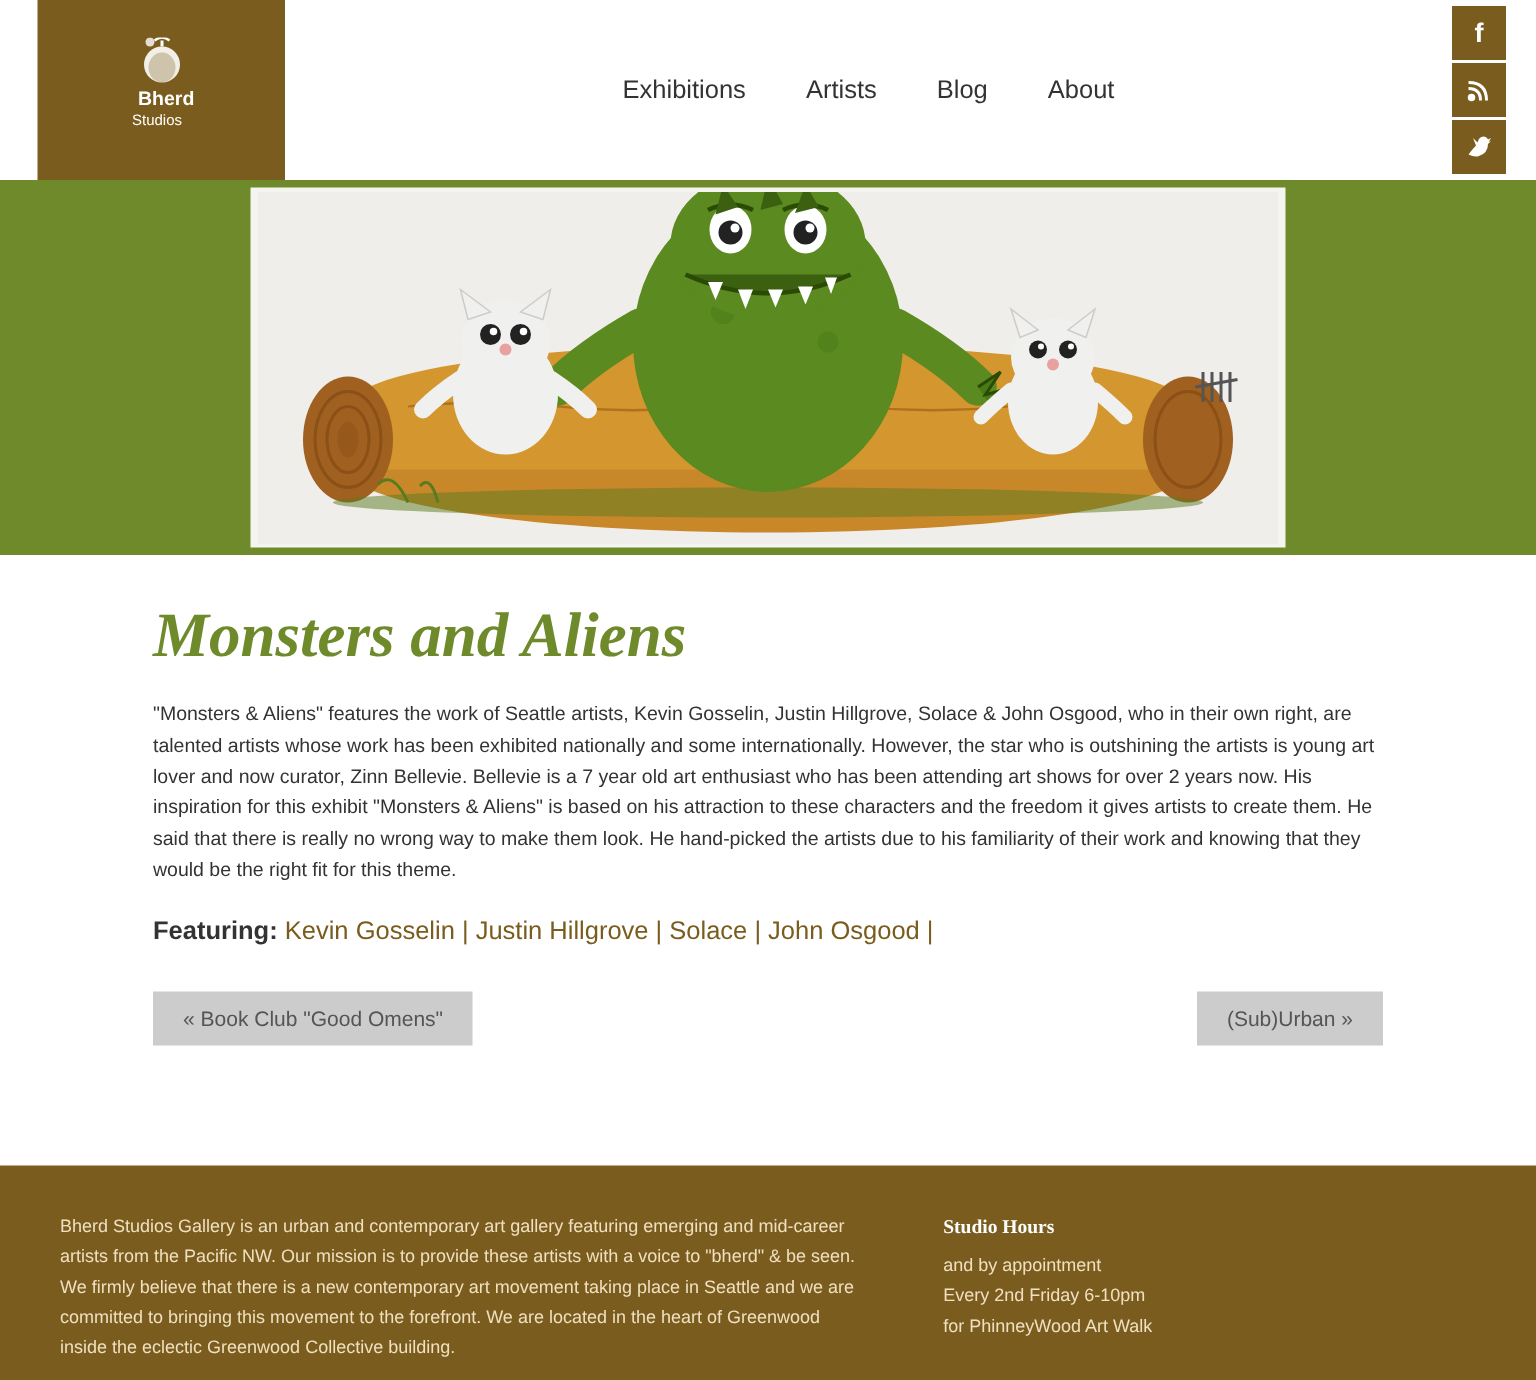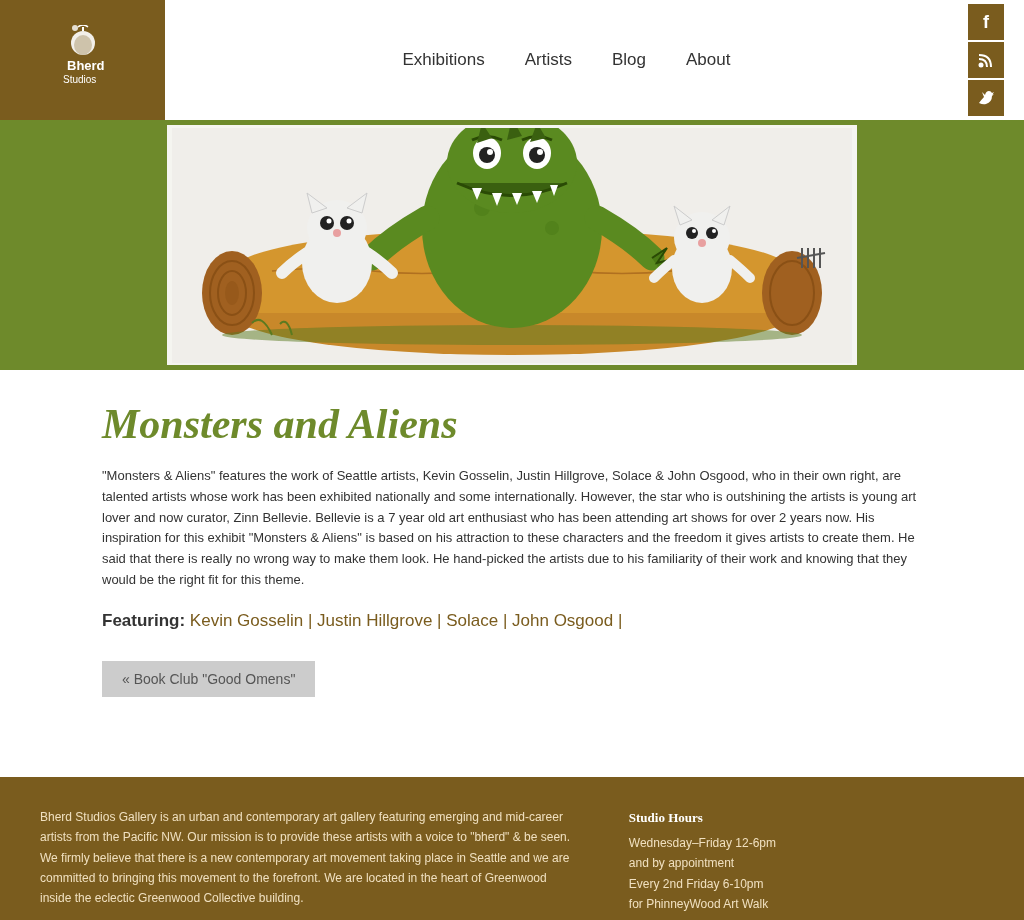--- a/index.html
+++ b/index.html
@@ -14,20 +14,21 @@
       position: relative;
     }
     .logo-box {
       background: #7a5c1e;
       width: 165px;
       height: 120px;
       display: flex;
       align-items: center;
       justify-content: center;
       flex-shrink: 0;
+      margin-left: 25px;
     }
     .logo-icon {
       width: 60px;
       height: 70px;
     }
     .nav-area {
       flex: 1;
       display: flex;
       justify-content: center;
       align-items: flex-start;
@@ -328,28 +329,28 @@
 
   <p class="page-description">"Monsters &amp; Aliens" features the work of Seattle artists, Kevin Gosselin, Justin Hillgrove, Solace &amp; John Osgood, who in their own right, are talented artists whose work has been exhibited nationally and some internationally. However, the star who is outshining the artists is young art lover and now curator, Zinn Bellevie. Bellevie is a 7 year old art enthusiast who has been attending art shows for over 2 years now. His inspiration for this exhibit "Monsters &amp; Aliens" is based on his attraction to these characters and the freedom it gives artists to create them. He said that there is really no wrong way to make them look. He hand-picked the artists due to his familiarity of their work and knowing that they would be the right fit for this theme.</p>
 
   <p class="featuring-line">
     <span class="featuring-label">Featuring:</span>
     <span class="featuring-links">Kevin Gosselin | Justin Hillgrove | Solace | John Osgood |</span>
   </p>
 
   <div class="nav-buttons">
     <button class="nav-btn">« Book Club "Good Omens"</button>
+    <button class="nav-btn">(Sub)Urban »</button>
   </div>
 </div>
 
 <footer class="footer">
   <div class="footer-top">
     <div class="footer-about">Bherd Studios Gallery is an urban and contemporary art gallery featuring emerging and mid-career artists from the Pacific NW. Our mission is to provide these artists with a voice to "bherd" &amp; be seen. We firmly believe that there is a new contemporary art movement taking place in Seattle and we are committed to bringing this movement to the forefront. We are located in the heart of Greenwood inside the eclectic Greenwood Collective building.</div>
     <div class="footer-hours">
       <div class="footer-hours-title">Studio Hours</div>
-      <div>Wednesday–Friday 12-6pm</div>
       <div>and by appointment</div>
       <div>Every 2nd Friday 6-10pm</div>
       <div>for PhinneyWood Art Walk</div>
     </div>
   </div>
 
 </footer>
 
 </body></html>

